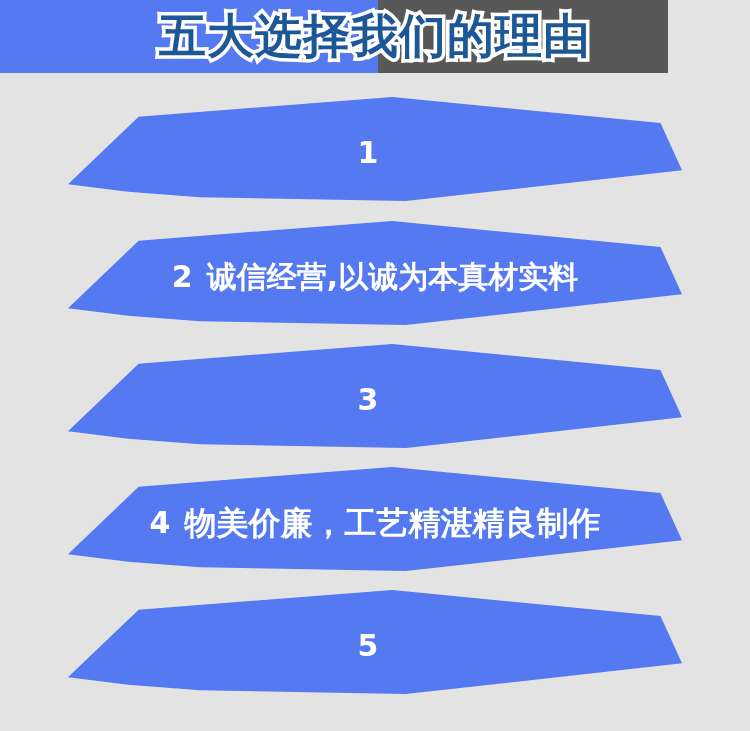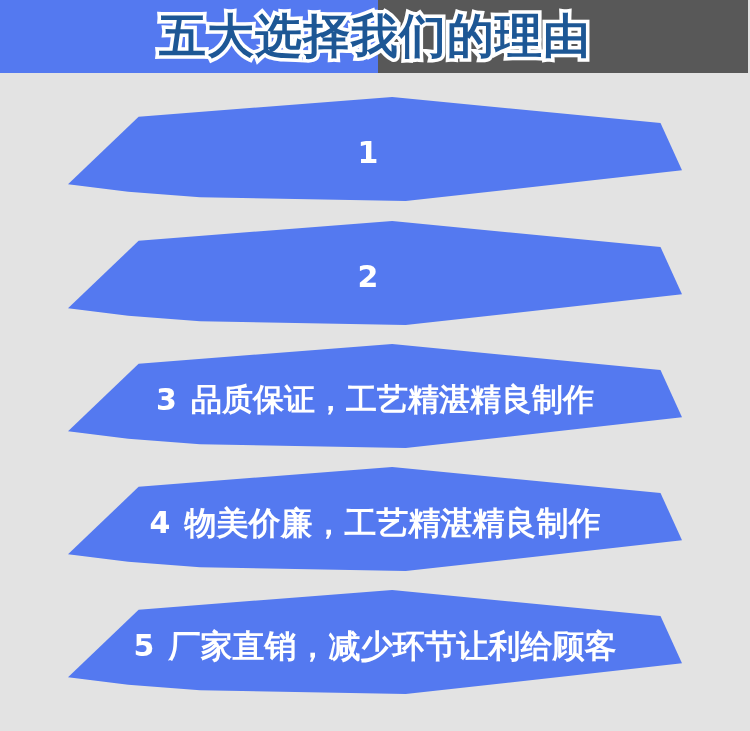--- a/index.html
+++ b/index.html
@@ -13,21 +13,21 @@
     font-family: "DejaVu Sans", "Liberation Sans", sans-serif;
     overflow: hidden;
     position: relative;
   }
 
   
   .header {
     position: absolute;
     left: 0;
     top: 0;
-    width: 748px;
+    width: 668px;
     height: 73px;
     overflow: hidden;
   }
   .header-band-blue {
     position: absolute;
     left: 0;
     top: 0;
     width: 378px;
     height: 73px;
     background: #5479f0;
@@ -149,40 +149,39 @@
     <div class="banner-shape"></div>
     <div class="banner-text">
       <span class="banner-index">1</span>
     </div>
   </div>
 
   <div class="banner banner-2">
     <div class="banner-shape"></div>
     <div class="banner-text">
       <span class="banner-index">2</span>
+      <span class="banner-label">诚信经营,以诚为本真材实料</span>
     </div>
   </div>
 
   <div class="banner banner-3">
     <div class="banner-shape"></div>
     <div class="banner-text">
       <span class="banner-index">3</span>
-      <span class="banner-label">品质保证，工艺精湛精良制作</span>
     </div>
   </div>
 
   <div class="banner banner-4">
     <div class="banner-shape"></div>
     <div class="banner-text">
       <span class="banner-index">4</span>
       <span class="banner-label">物美价廉，工艺精湛精良制作</span>
     </div>
   </div>
 
   <div class="banner banner-5">
     <div class="banner-shape"></div>
     <div class="banner-text">
       <span class="banner-index">5</span>
-      <span class="banner-label">厂家直销，减少环节让利给顾客</span>
     </div>
   </div>
 
 </div>
 
 </body></html>

